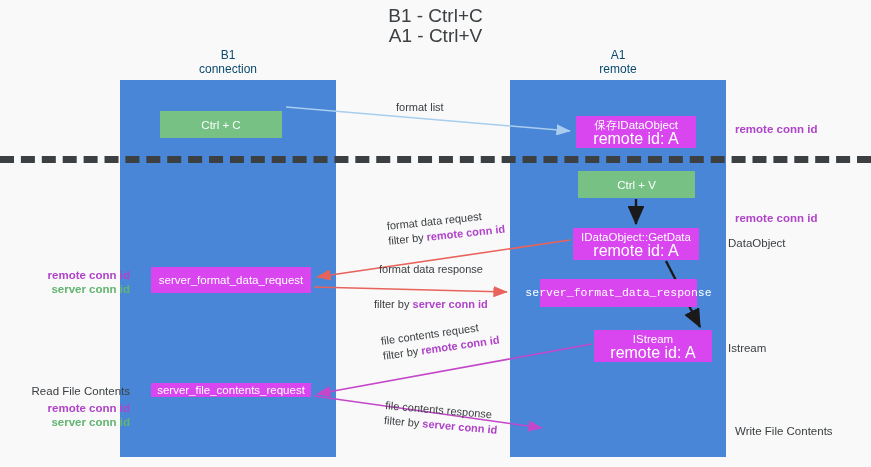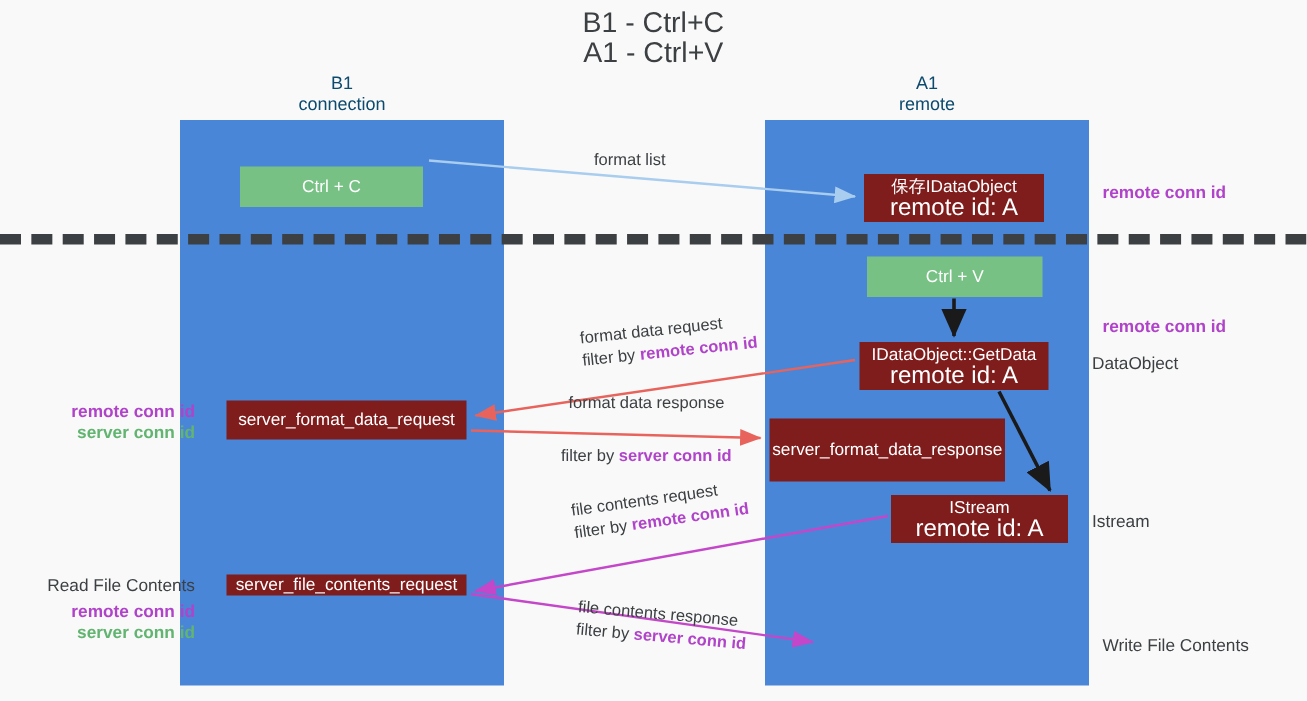--- a/index.html
+++ b/index.html
@@ -37,30 +37,30 @@
   }
   
   .node{
     box-sizing:border-box;
     display:flex;flex-direction:column;
     align-items:center;justify-content:center;
     color:#ffffff;font-size:11.5px;line-height:14px;
     text-align:center;
   }
   .node.green{background:#76c183;}
-  .node.orange{background:#7f1d1d;}
+  .node.orange{background:#d946ef;}
   .node .l2{font-size:16px;}
   #n-ctrlc{left:160px;top:95px;width:122px;height:27px;margin-top:16px;}
   #n-ctrlv{left:578px;top:171px;width:117px;height:27px;}
   #n-save-ido{left:576px;top:116px;width:120px;height:32px;}
   #n-getdata{left:573px;top:228px;width:126px;height:32px;}
   #n-istream{left:594px;top:330px;width:118px;height:32px;}
   #n-sfdreq{left:151px;top:267px;width:160px;height:26px;}
   #n-sfcreq{left:151px;top:383px;width:160px;height:14px;}
-  #n-sfdres{left:513px;top:279px;width:157px;height:42px;}
+  #n-sfdres{left:540px;top:279px;width:157px;height:28px;font-family:Liberation Mono, monospace;}
   #n-sfcres{left:548px;top:417px;width:157px;height:26px;}
   
   .side{font-size:11.5px;line-height:14px;}
   .purple{color:#b043c9;font-weight:bold;}
   .green-t{color:#62b471;font-weight:bold;}
   .dark{color:#3c4043;}
   #an-r1{left:735px;top:122px;}
   #an-r2{left:735px;top:211px;}
   #an-r3{left:728px;top:236px;}
   #an-r4{left:728px;top:341px;}

